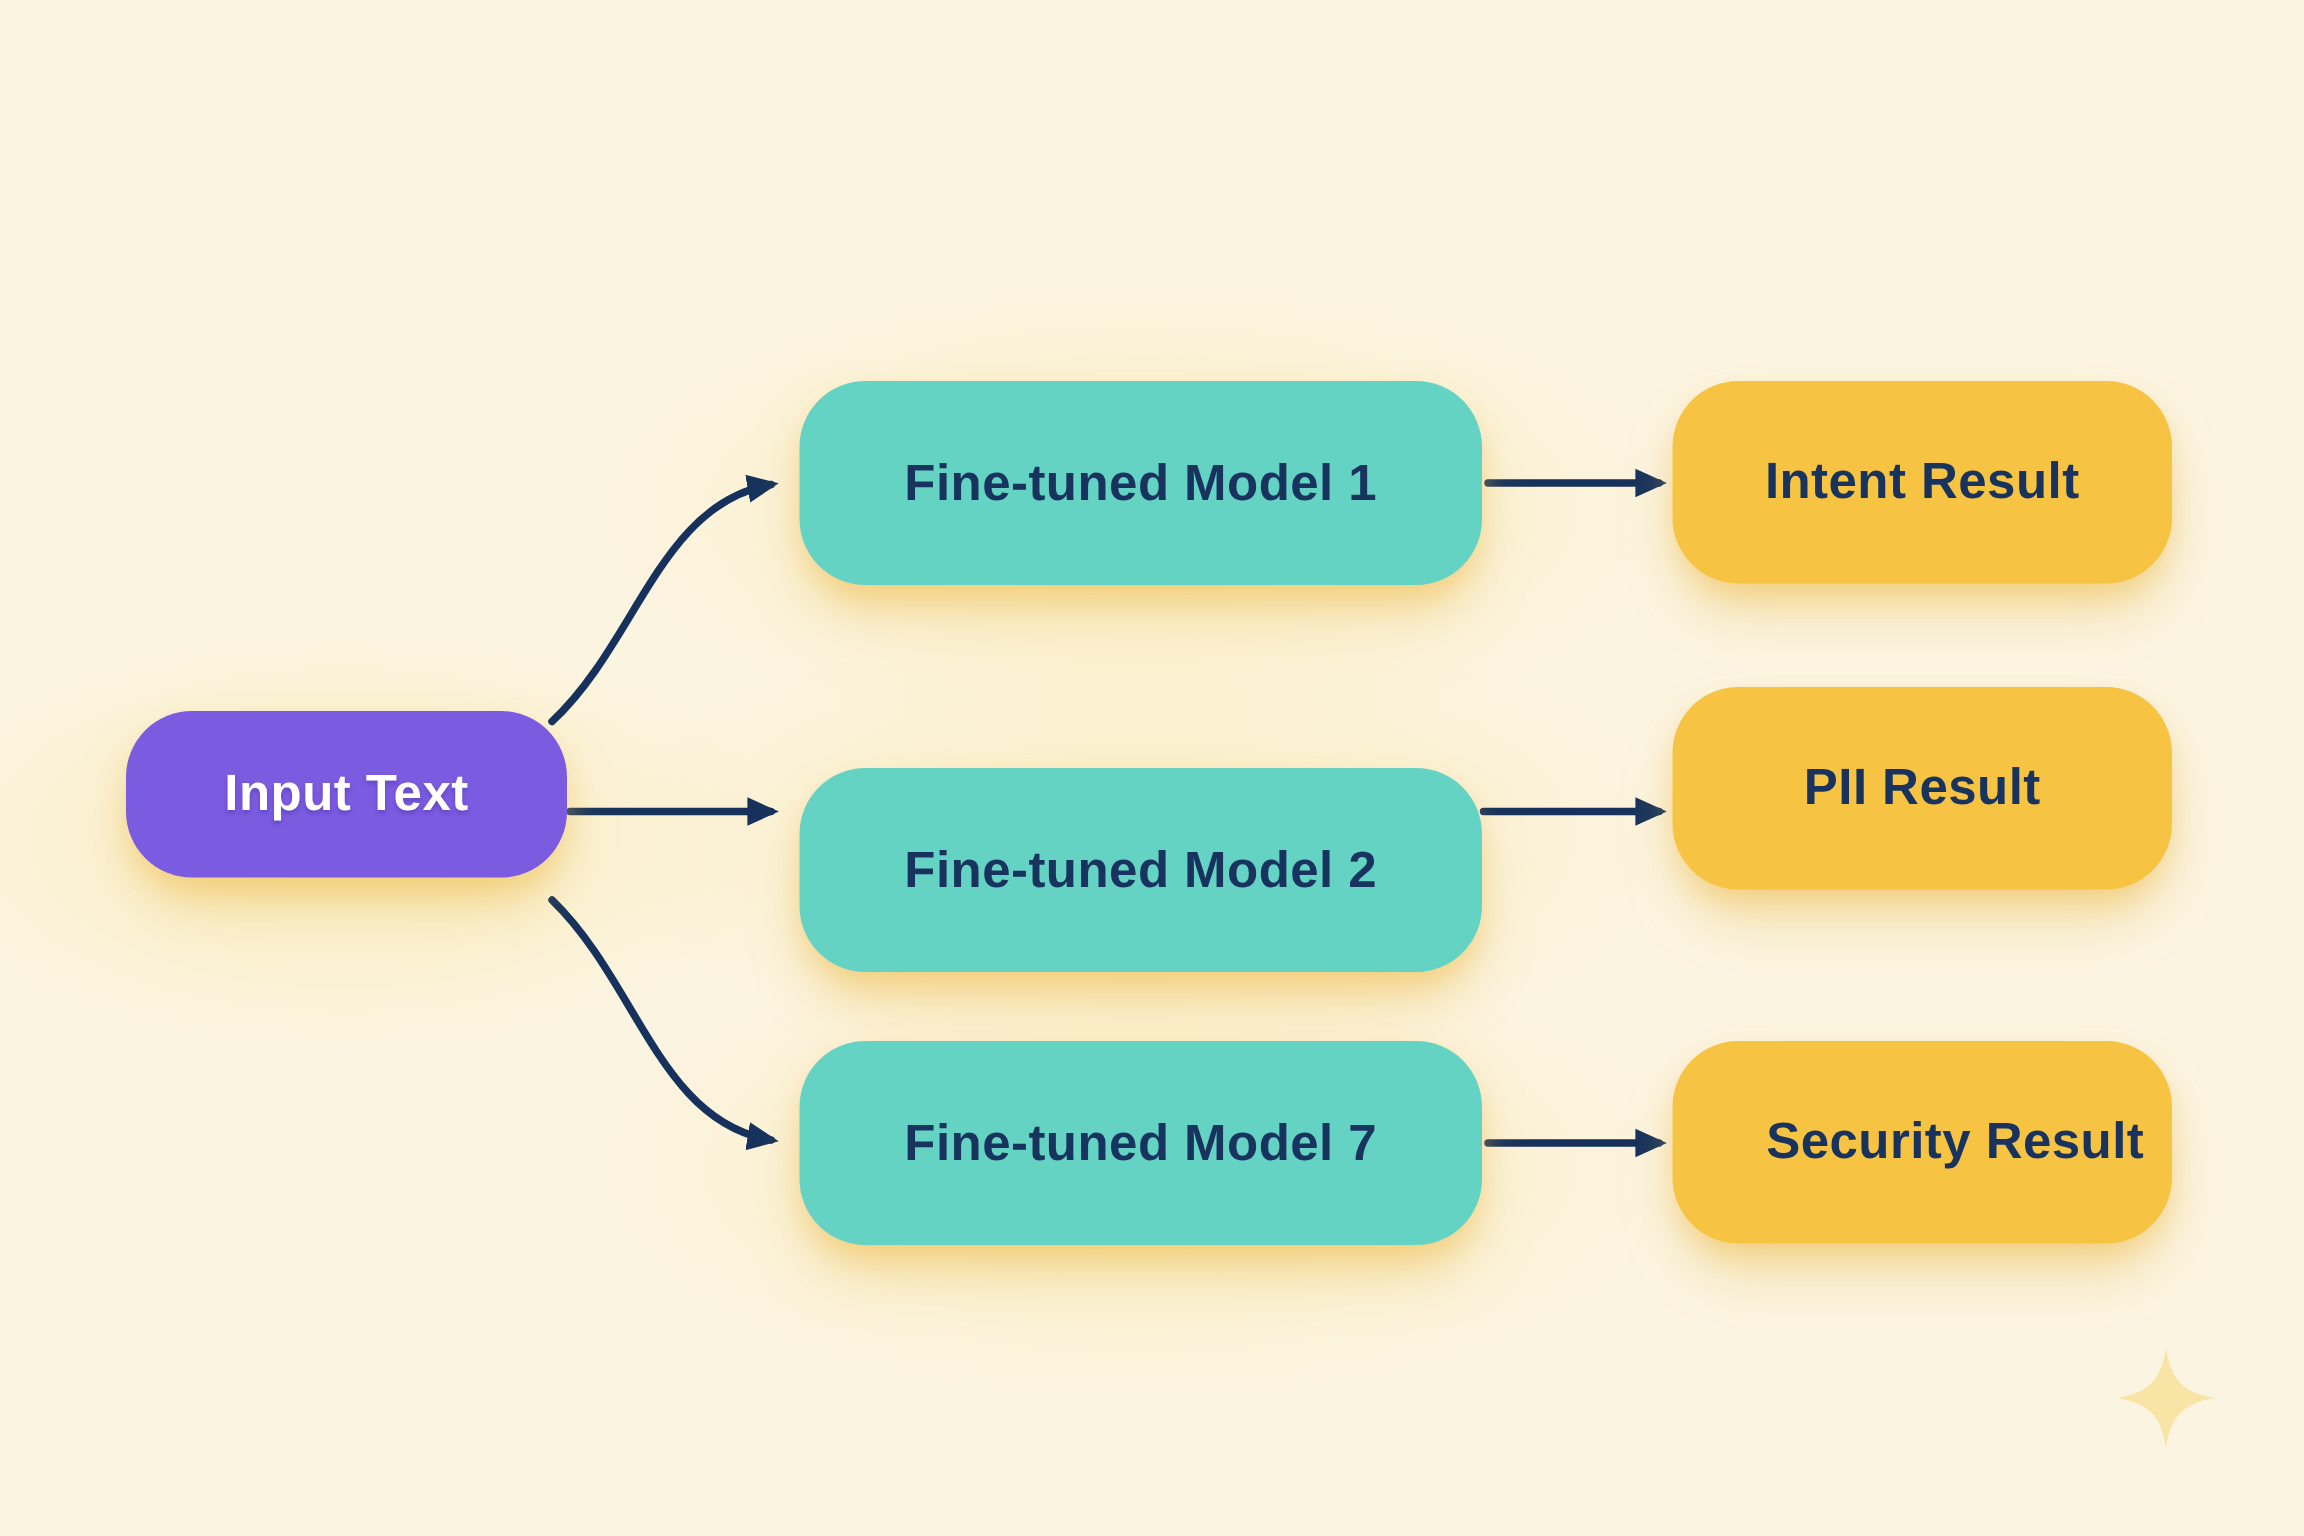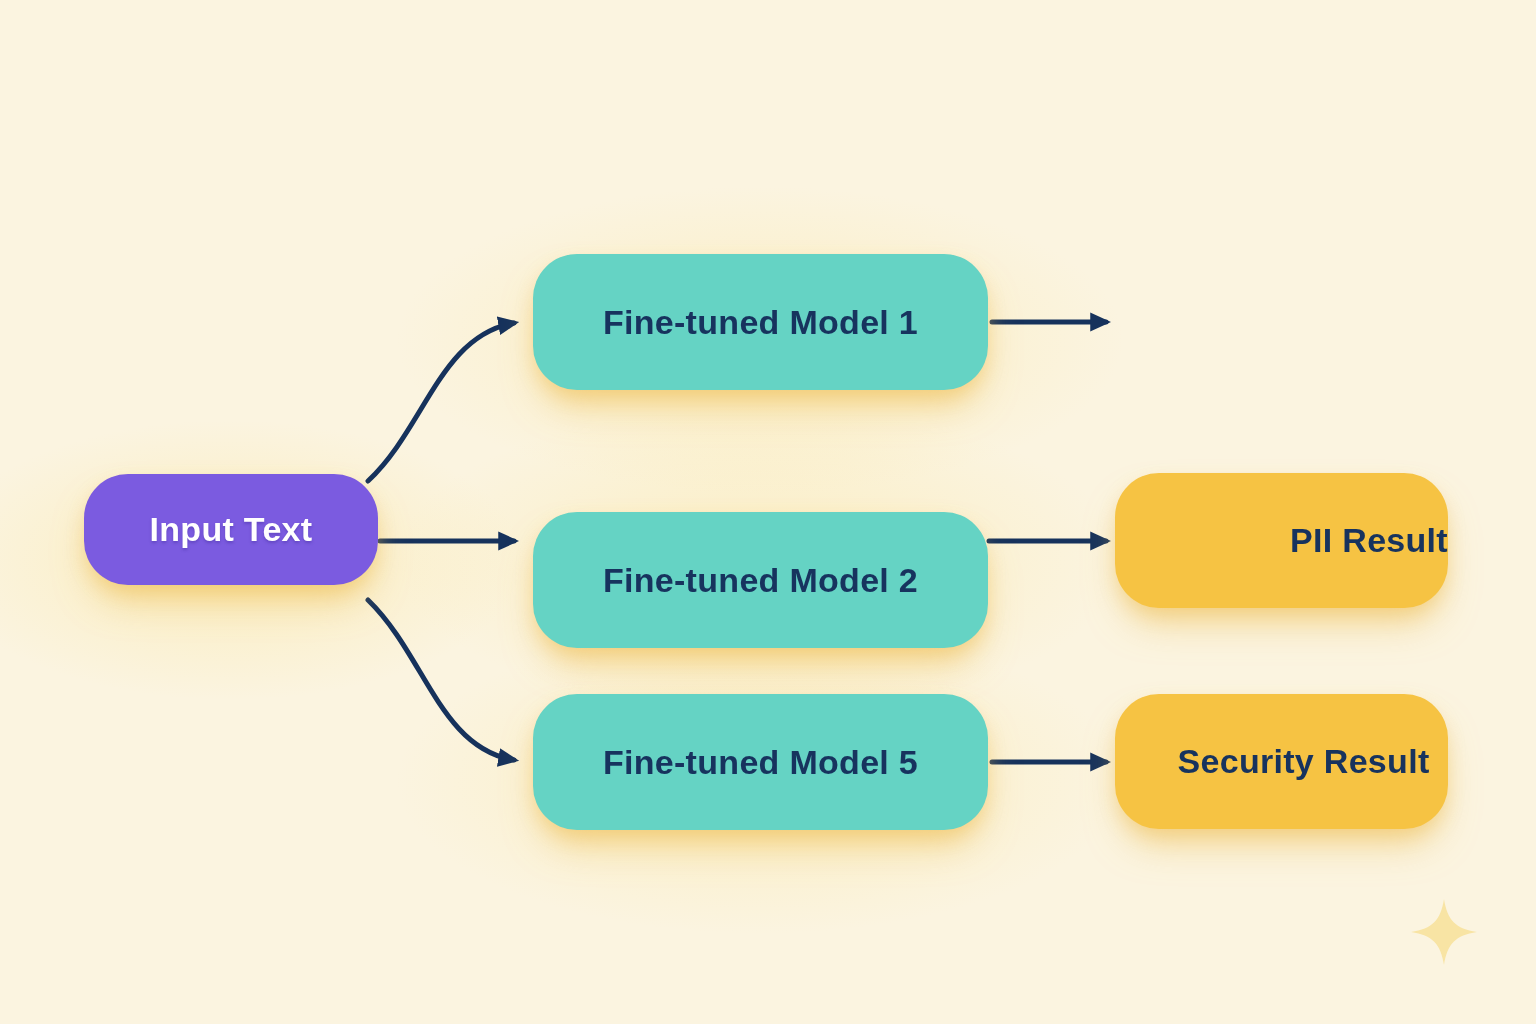--- a/index.html
+++ b/index.html
@@ -62,21 +62,21 @@
     background: var(--input-fill);
     color: var(--input-text);
     text-shadow: 0 2px 3px rgba(55, 35, 140, 0.35);
   }
   .node.model { left: 533px; width: 455px; height: 136px; background: var(--model-fill); }
   .node.model.m1 { top: 254px; align-items: center; }
   .node.model.m2 { top: 473px; margin-top: 39px; }
   .node.model.m3 { top: 694px; }
   .node.result { left: 1115px; width: 333px; height: 135px; background: var(--result-fill); }
   .node.result.r1 { top: 254px; }
-  .node.result.r2 { top: 473px; justify-content: flex-end; }
+  .node.result.r2 { top: 458px; }
   .node.result.r3 { top: 694px; padding-left: 44px; }
   .sparkle {
     position: absolute;
     left: 1411px; top: 899px;
     width: 66px; height: 66px;
     pointer-events: none;
   }
   .sparkle path { fill: var(--sparkle); }
 </style>
 </head>
@@ -102,23 +102,26 @@
     <span>Input Text</span>
   </div>
 
   <div class="node model m1">
     <span>Fine-tuned Model 1</span>
   </div>
   <div class="node model m2">
     <span>Fine-tuned Model 2</span>
   </div>
   <div class="node model m3">
-    <span>Fine-tuned Model 5</span>
+    <span>Fine-tuned Model 7</span>
   </div>
 
+  <div class="node result r1">
+    <span>Intent Result</span>
+  </div>
   <div class="node result r2">
     <span>PII Result</span>
   </div>
   <div class="node result r3">
     <span>Security Result</span>
   </div>
 
   <svg class="sparkle" viewBox="0 0 66 66" aria-hidden="true">
     <path d="M 33 0 C 36.5 21.5 44.5 29.5 66 33 C 44.5 36.5 36.5 44.5 33 66 C 29.5 44.5 21.5 36.5 0 33 C 21.5 29.5 29.5 21.5 33 0 Z"></path>
   </svg>

